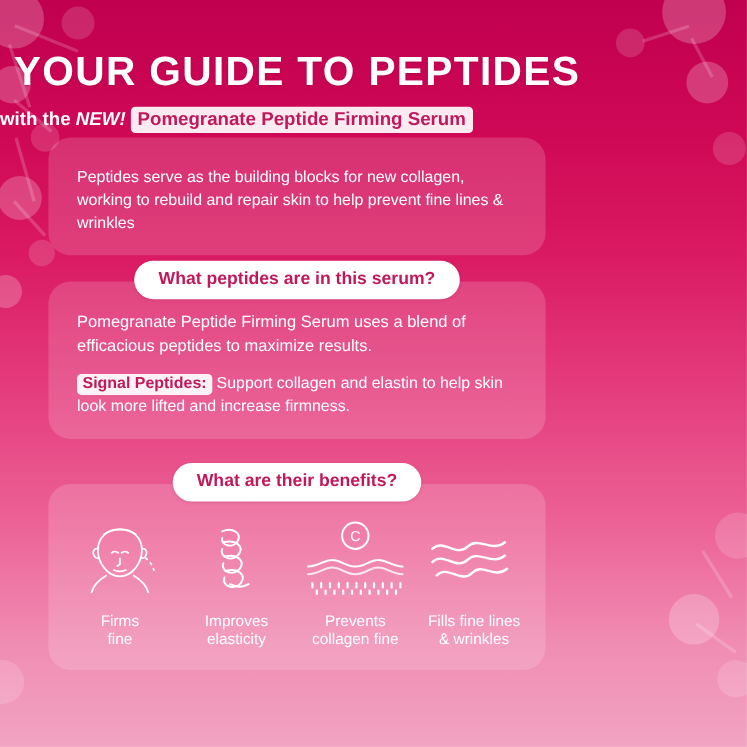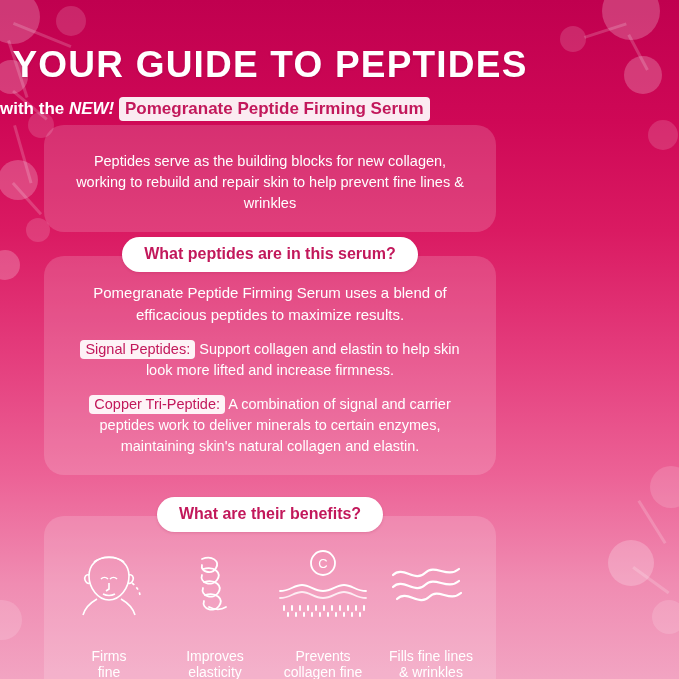--- a/index.html
+++ b/index.html
@@ -86,37 +86,36 @@
     z-index: 6;
     box-shadow: 0 1px 3px rgba(150,0,60,0.18);
   }
 
   .panel {
     position: relative;
     margin: -16px 44px 0 44px;
     background: rgba(255,255,255,0.16);
     border-radius: 20px;
     color: #ffffff;
-    text-align: center;
     padding: 26px 26px 18px 26px;
     font-size: 14.5px;
     line-height: 1.45;
   }
   .panel p { margin: 0; }
   .panel p + p { margin-top: 13px; }
 
   .lead {
     font-size: 15px;
     line-height: 1.45;
   }
 
   .tag {
     background: rgba(255,255,255,0.92);
     color: #c2185b;
-    font-weight: normal;
+    font-weight: bold;
     border-radius: 4px;
     padding: 1px 5px 2px 5px;
     white-space: nowrap;
   }
 
   .section-gap-1 { margin-top: 22px; }
   .section-gap-2 { margin-top: 5px; }
   .section-gap-3 { margin-top: 22px; }
 
   .benefits {
@@ -134,21 +133,21 @@
     text-align: center;
     color: #ffffff;
   }
   .benefit .art {
     height: 78px;
     display: flex;
     align-items: center;
     justify-content: center;
   }
   .benefit .cap {
-    margin-top: 24px;
+    margin-top: 8px;
     font-size: 14px;
     line-height: 1.2;
     font-weight: normal;
   }
 </style>
 </head>
 <body>
 
 <div class="poster">
 
@@ -195,24 +194,20 @@
       </div>
     </div>
 
     <div class="section-gap-2">
       <div class="pill">What peptides are in this serum?</div>
       <div class="panel">
         <p class="lead">Pomegranate Peptide Firming Serum uses a blend of efficacious peptides to maximize results.</p>
         <p>
           <span class="tag">Signal Peptides:</span>
           <span>Support collagen and elastin to help skin look more lifted and increase firmness.</span>
-        </p>
-        <p>
-          <span class="tag">Copper Tri-Peptide:</span>
-          <span>A combination of signal and carrier peptides work to deliver minerals to certain enzymes, maintaining skin's natural collagen and elastin.</span>
         </p>
       </div>
     </div>
 
     <div class="section-gap-3">
       <div class="pill">What are their benefits?</div>
       <div class="benefits">
 
         <div class="benefit">
           <div class="art">

